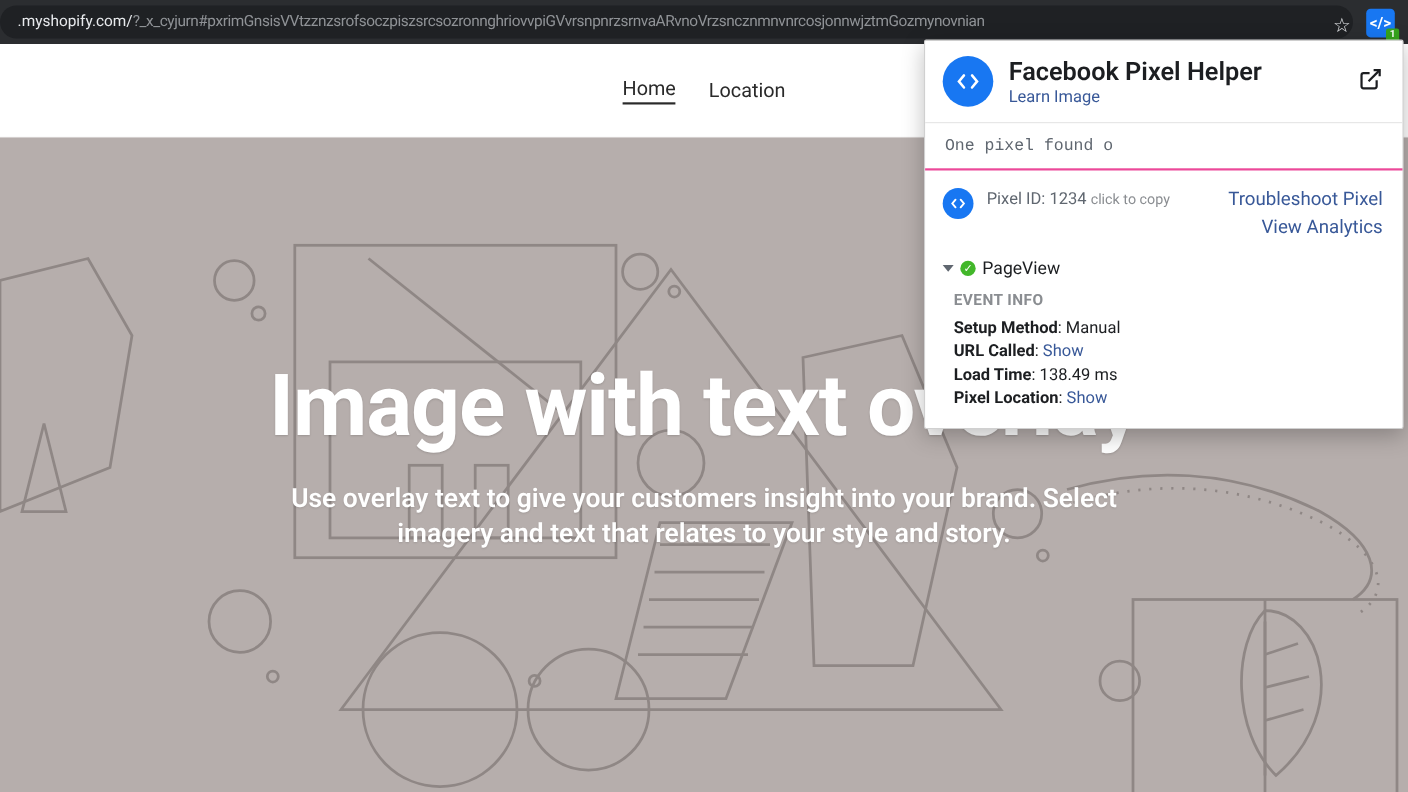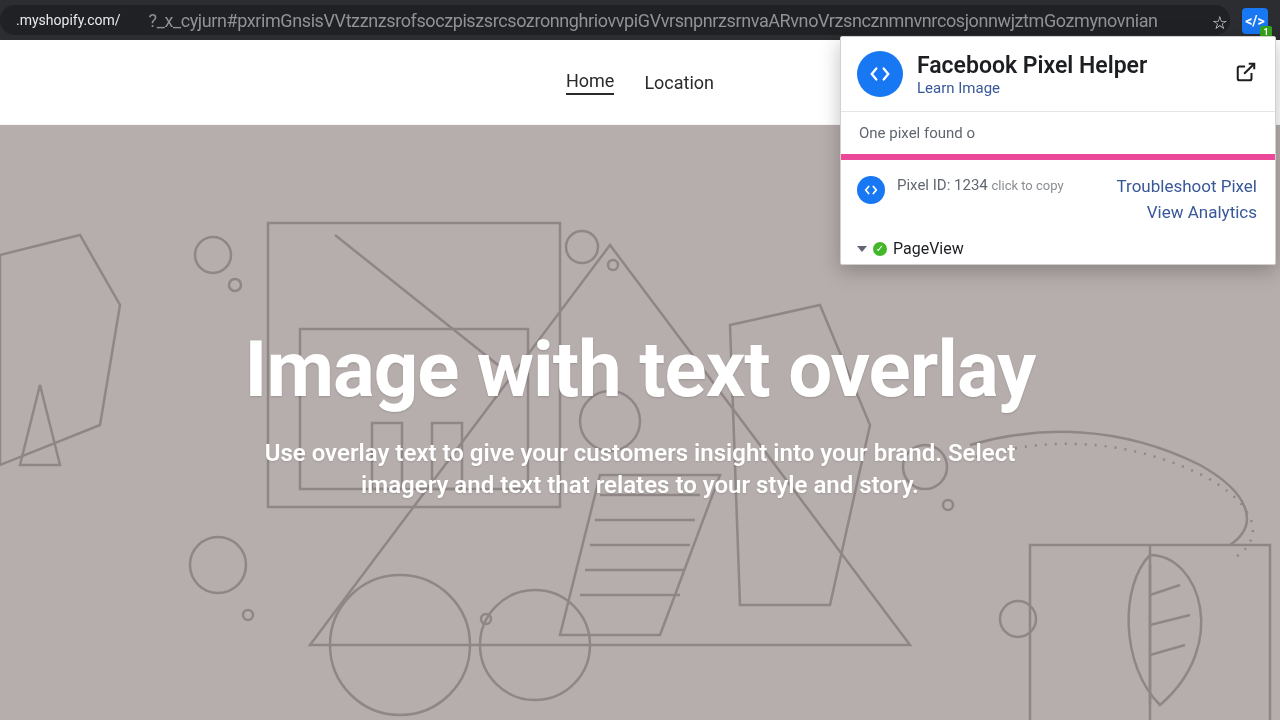--- a/index.html
+++ b/index.html
@@ -15,30 +15,29 @@
   .omnibox {
     flex: 1;
     height: 30px;
     margin: 5px 50px 5px 0;
     background: #1f2124;
     border-radius: 15px;
     display: flex;
     align-items: center;
     padding: 0 16px;
     overflow: hidden;
-    gap: 28px;
   }
   .omnibox .url-visible {
     color: #e8eaed;
     font-size: 14px;
     white-space: nowrap;
   }
   .omnibox .url-rest {
     color: #8f9296;
-    font-size: 18px;
+    font-size: 14px;
     white-space: nowrap;
     letter-spacing: -0.4px;
     filter: blur(0.6px);
   }
   .bookmark-star {
     position: absolute;
     right: 52px;
     top: 12px;
     color: #e8eaed;
     font-size: 18px;
@@ -156,21 +155,22 @@
     color: #fff;
     margin-right: 14px;
   }
   .popup-title { font-size: 23px; font-weight: 600; color: #1c1e21; }
   .learn-more { color: #385898; font-size: 15px; cursor: pointer; }
   .popup-open-icon { margin-left: auto; cursor: pointer; color:#1c1e21; }
   .popup-sub {
     padding: 12px 18px;
     color: #606770;
     font-size: 15px;
-    border-bottom: 6px solid #ec4899;
+    border-bottom: 2px solid #ec4899;
+    font-family: Liberation Mono, monospace;
   }
   .pixel-row {
     display: flex;
     padding: 14px 18px 10px 16px;
   }
   .mini-circle {
     width: 28px; height: 28px;
     background: #1877f2; border-radius: 50%;
     display: flex; align-items: center; justify-content: center;
     color: #fff; font-size: 12px; font-weight: bold;
@@ -341,13 +341,32 @@
       <div>View Analytics</div>
     </div>
   </div>
 
   <div class="event-row">
     <div class="caret"></div>
     <div class="check">✓</div>
     <span>PageView</span>
   </div>
 
+  <div class="event-info">
+    <div class="heading">EVENT INFO</div>
+    <div class="kv">
+      <b>Setup Method</b>:
+      <span>Manual</span>
+    </div>
+    <div class="kv">
+      <b>URL Called</b>:
+      <span class="link">Show</span>
+    </div>
+    <div class="kv">
+      <b>Load Time</b>:
+      <span>138.49 ms</span>
+    </div>
+    <div class="kv">
+      <b>Pixel Location</b>:
+      <span class="link">Show</span>
+    </div>
+  </div>
 </div>
 
 </body></html>

